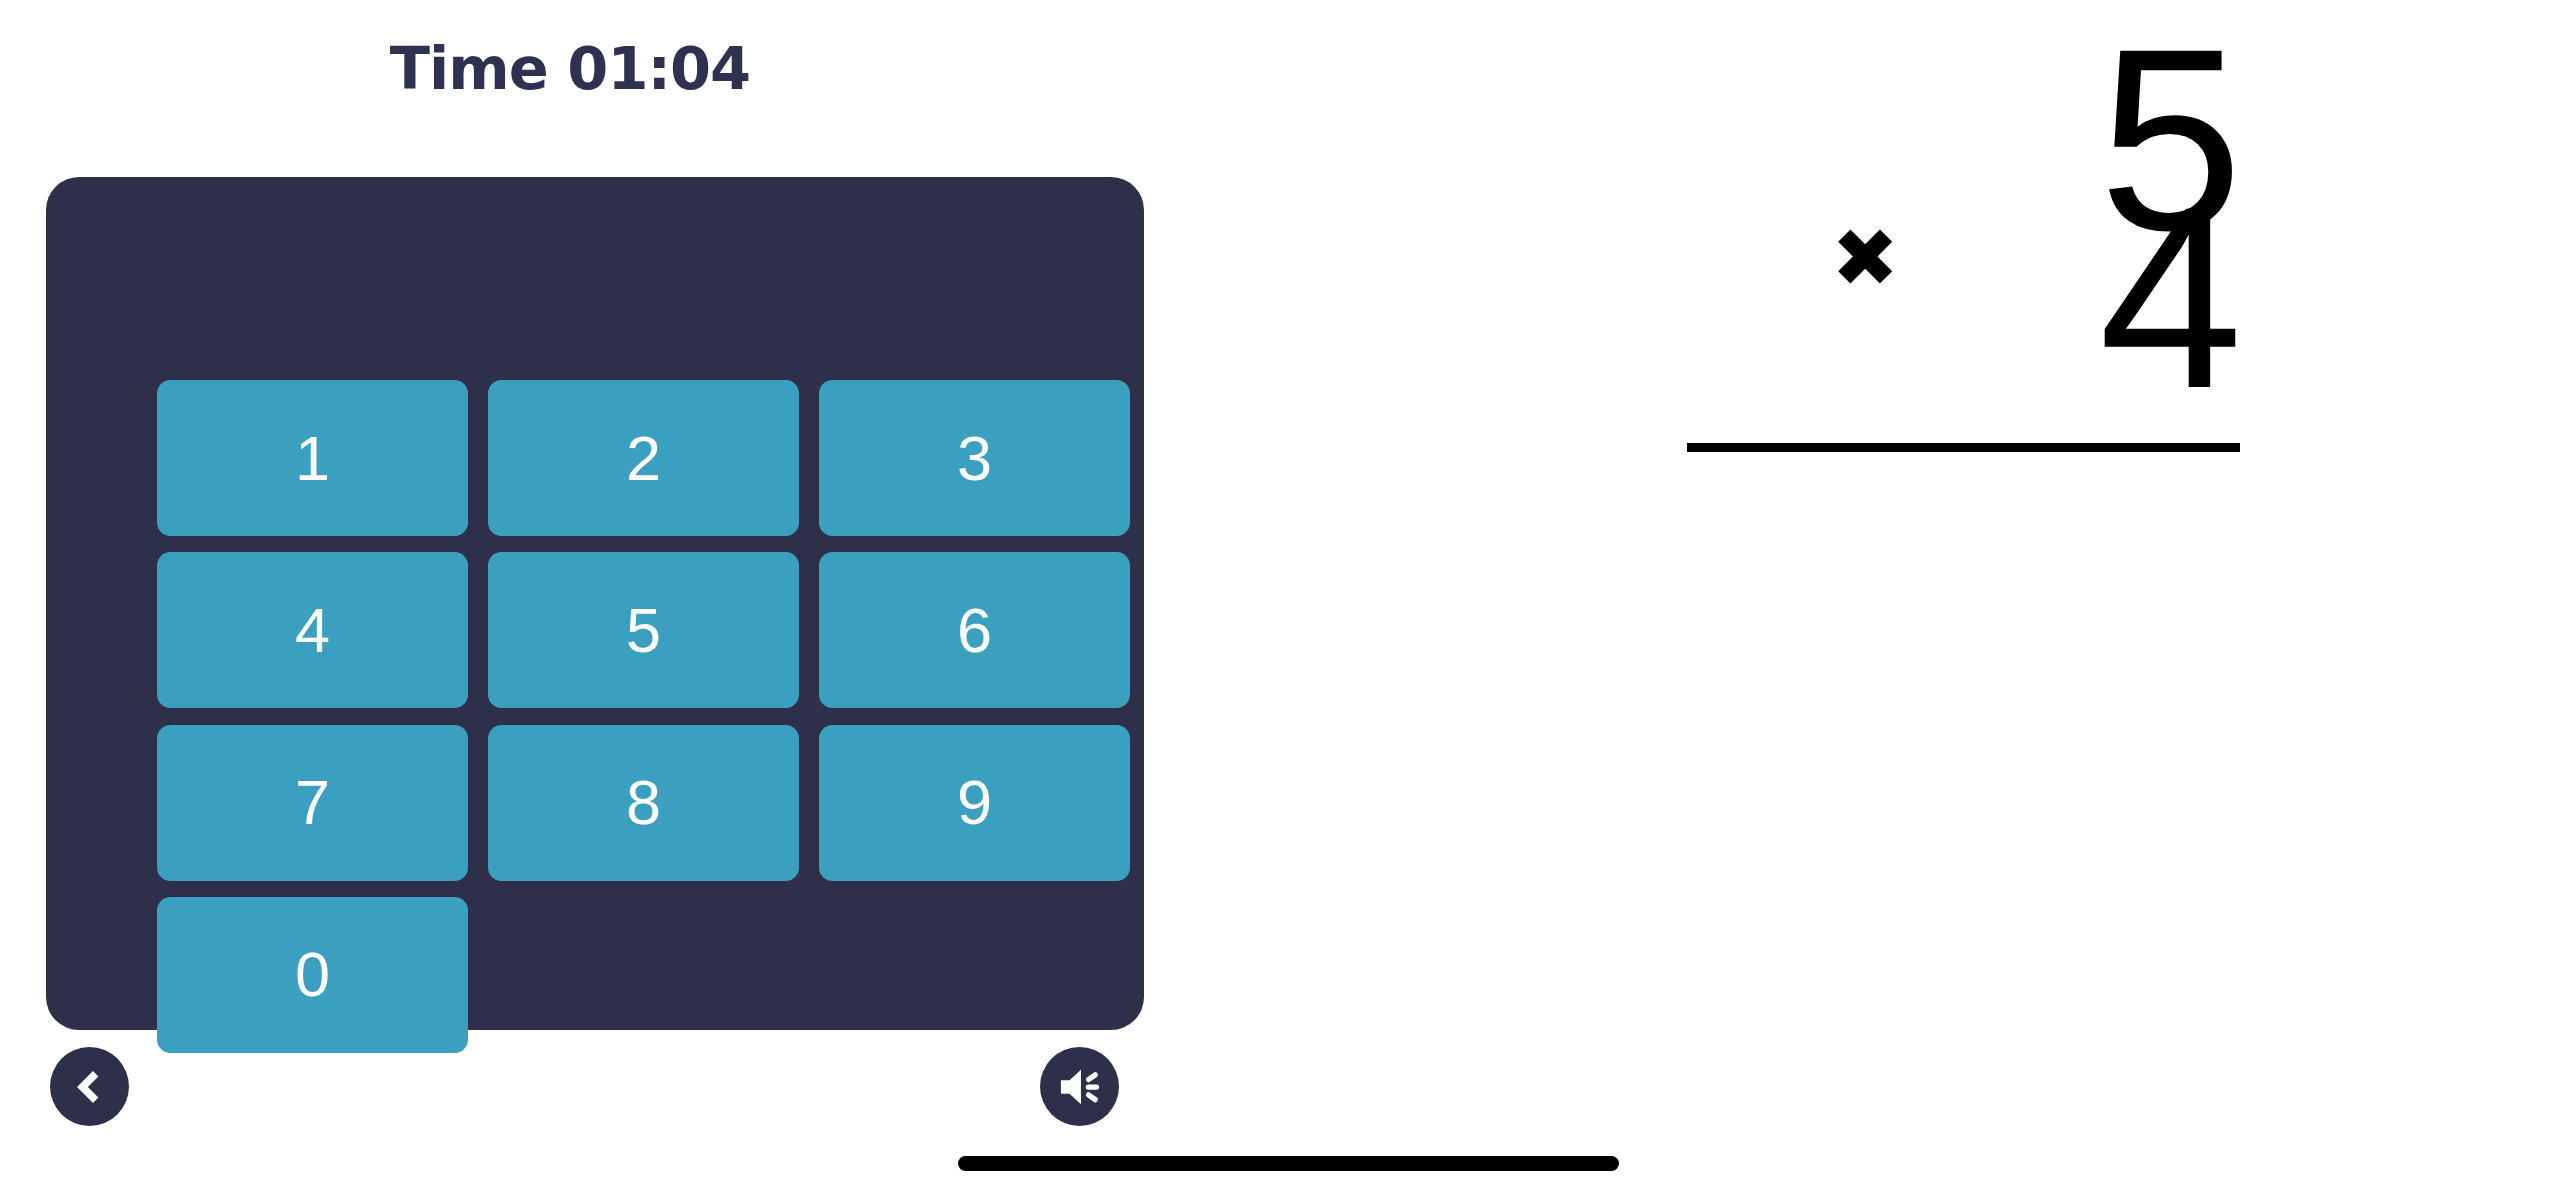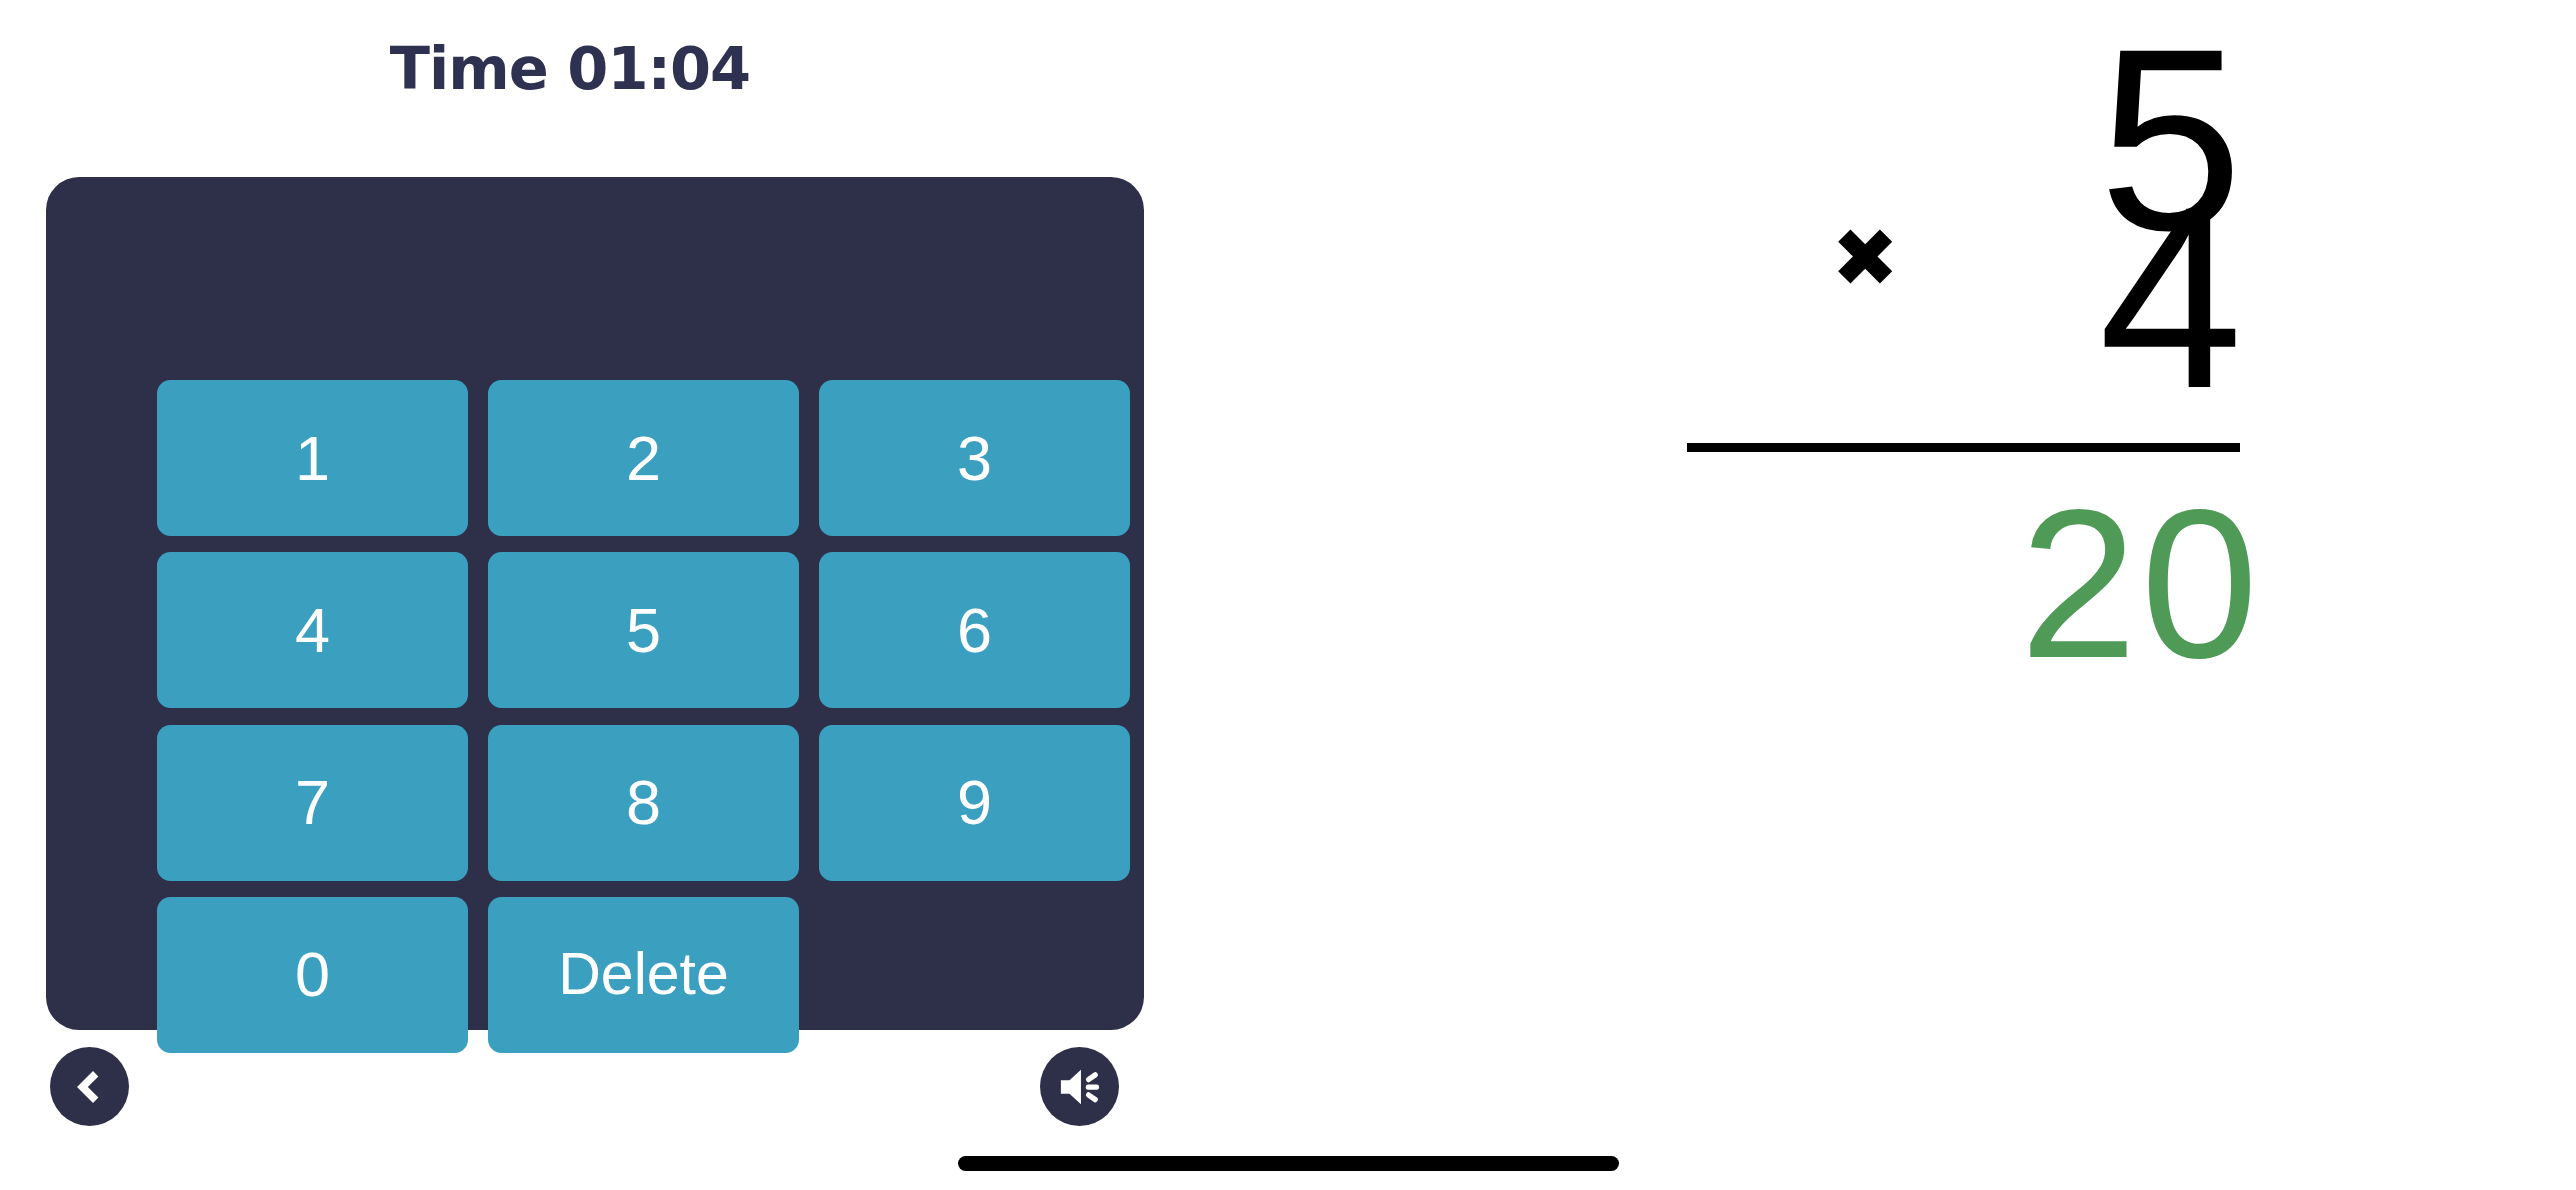--- a/index.html
+++ b/index.html
@@ -228,21 +228,20 @@
       <button class="keypad-key">1</button>
       <button class="keypad-key">2</button>
       <button class="keypad-key">3</button>
       <button class="keypad-key">4</button>
       <button class="keypad-key">5</button>
       <button class="keypad-key">6</button>
       <button class="keypad-key">7</button>
       <button class="keypad-key">8</button>
       <button class="keypad-key">9</button>
       <button class="keypad-key">0</button>
-      <button class="keypad-key wide-label">Delete</button>
     </div>
 
     <div id="card-counter">Card 20/25</div>
 
   </div>
 
   <div id="back-button">
     <span>
       <svg width="38" height="38" viewBox="0 0 40 40" aria-hidden="true">
         <path d="M26 6 L12 20 L26 34" fill="none" stroke="#ffffff" stroke-width="8" stroke-linecap="butt" stroke-linejoin="miter"></path>
@@ -269,16 +268,15 @@
 
   <div id="problem-operand-top">5</div>
 
   <div id="problem-row-bottom">
     <div id="problem-operator">✖</div>
     <div id="problem-operand-bottom">4</div>
   </div>
 
   <div id="problem-rule"></div>
 
-  <div id="problem-answer">20</div>
 
 </div>
 
 
 </body></html>

